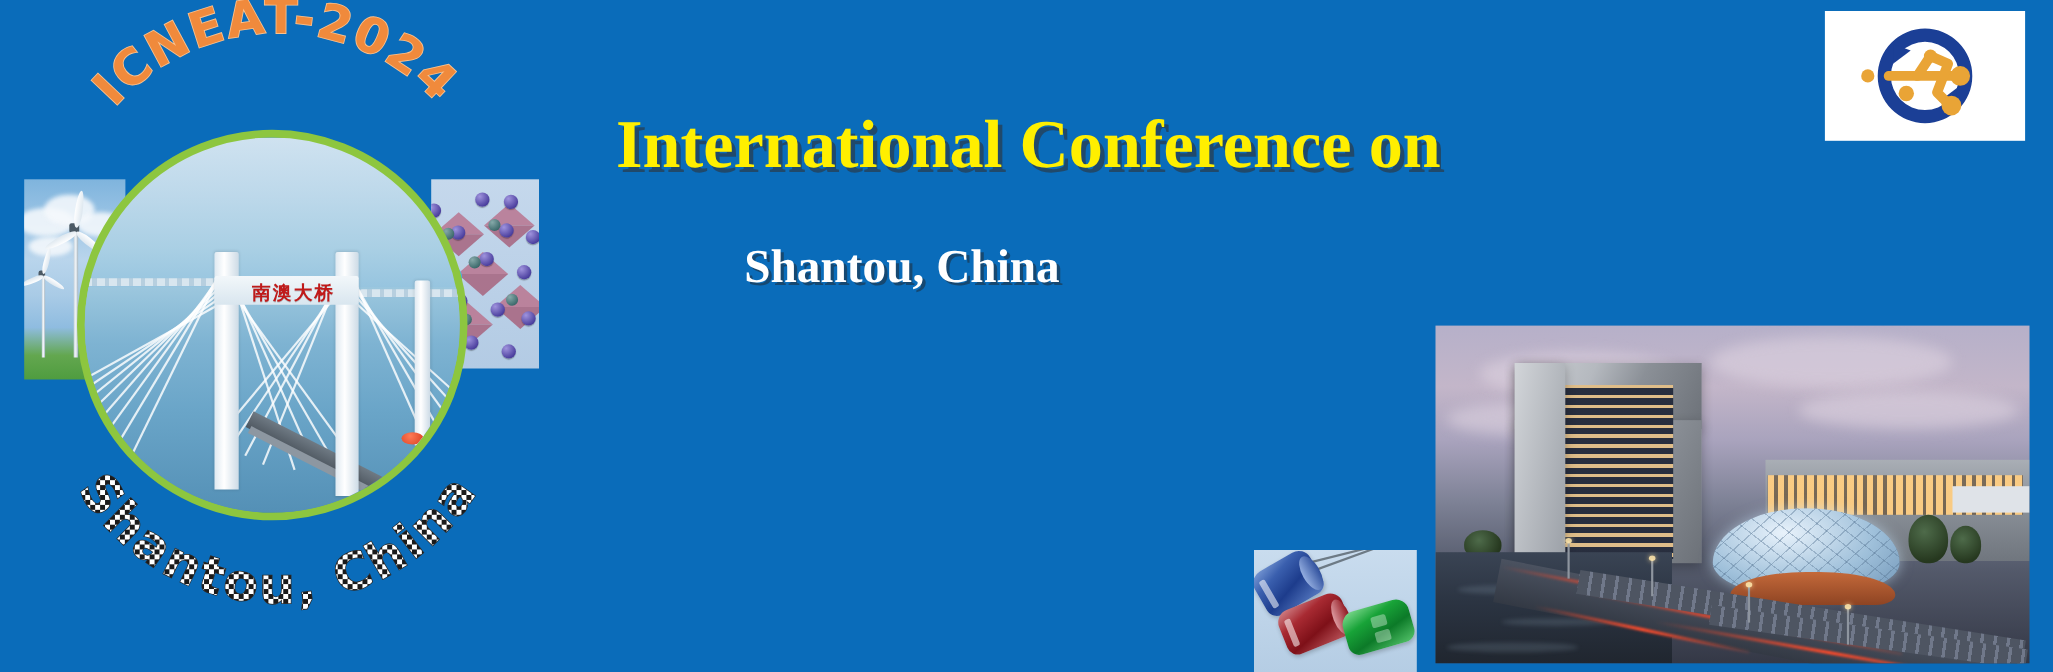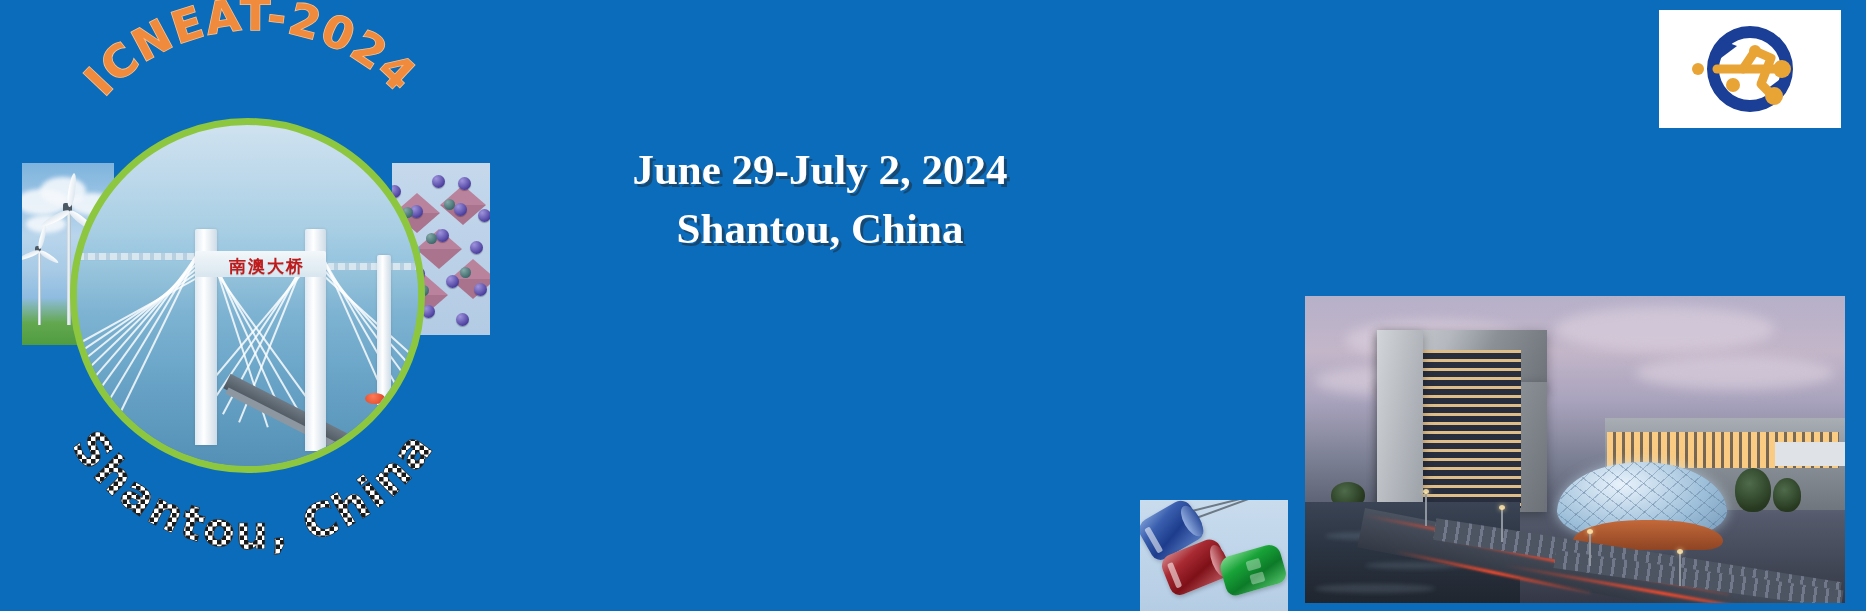--- a/index.html
+++ b/index.html
@@ -485,22 +485,22 @@
       <defs>
         <path id="arcBottomPath" d="M 34,372 A 212,212 0 0 0 452,372" fill="none"></path>
       </defs>
       <text class="arc-bottom-text" text-anchor="middle">
         <textPath href="#arcBottomPath" startOffset="50%">Shantou, China</textPath>
       </text>
     </svg>
   </div>
 
   <div id="text-block">
+    <div class="title-line">International Conference on</div>
     <div id="date-location">
-      <div class="sub-line">June 29-July 2,  2024</div>
       <div class="sub-line">Shantou, China</div>
     </div>
   </div>
 
   <div id="org-logo">
     <svg width="150" height="102" viewBox="0 0 150 102">
 
       <g fill="#1b3f96">
         <path d="M 75,8
                  A 43,43 0 0 1 118,51

